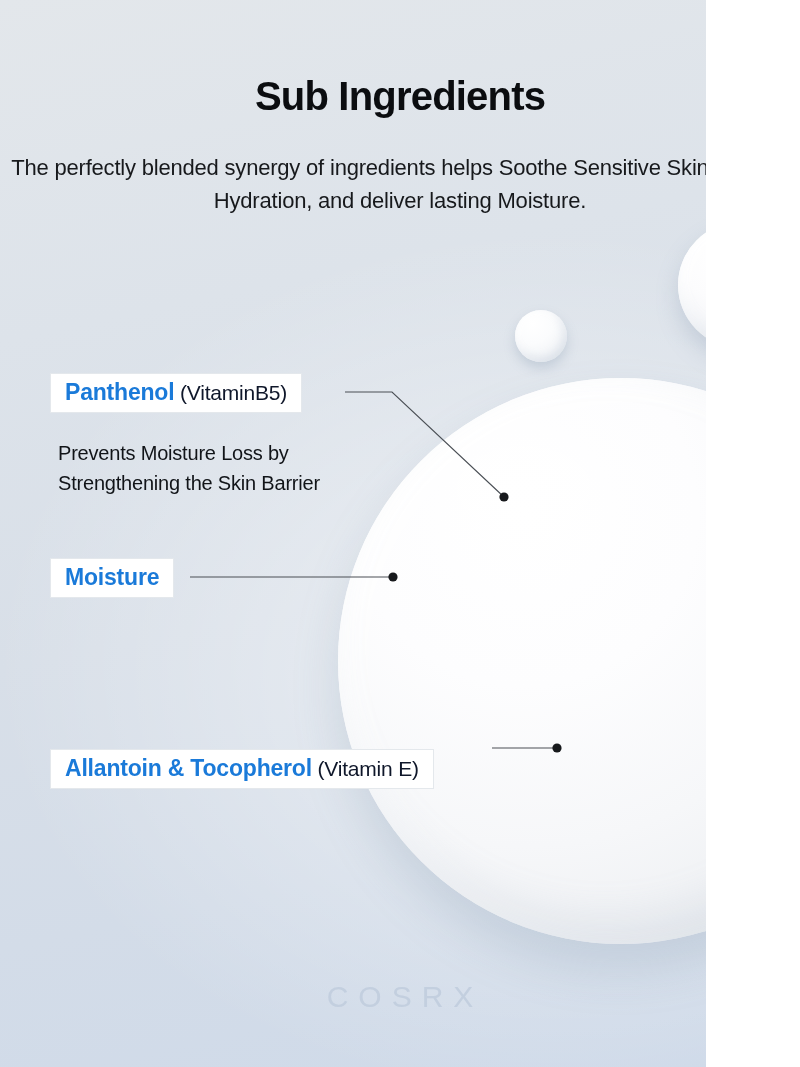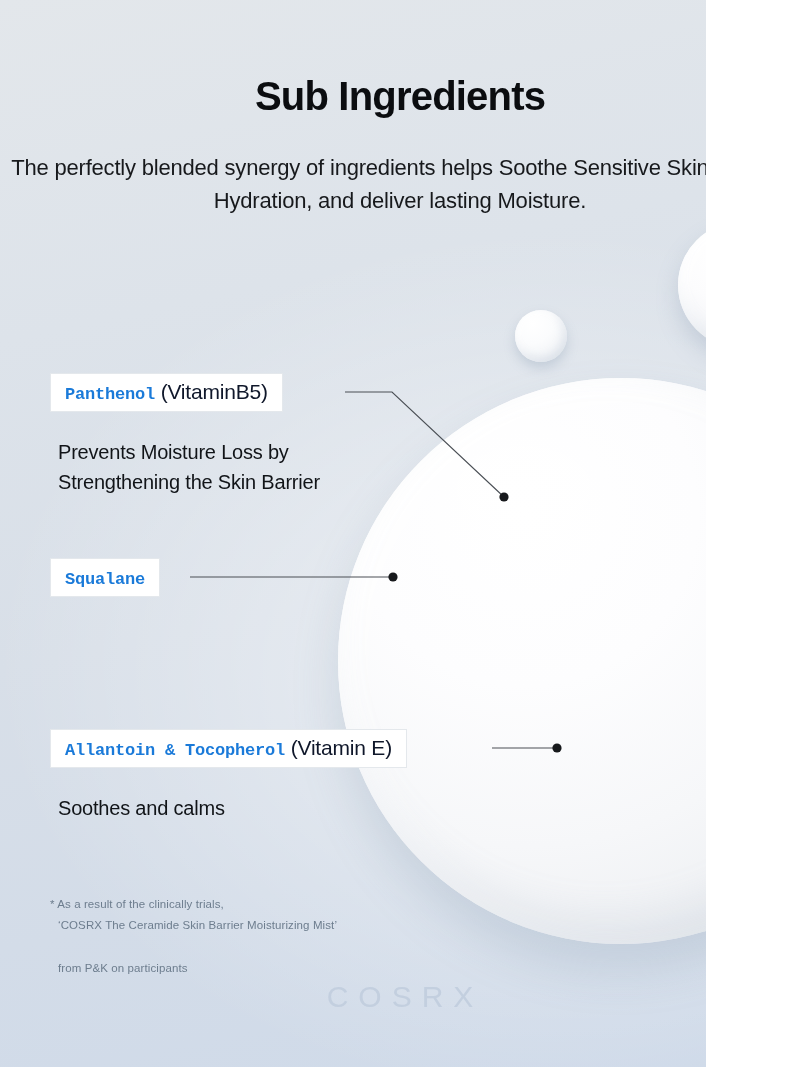--- a/index.html
+++ b/index.html
@@ -107,36 +107,35 @@
     pointer-events: none;
   }
 
   
   .ingredient {
     position: absolute;
     left: 50px;
   }
   .ing-1 { top: 373px; }
   .ing-2 { top: 558px; }
-  .ing-3 { top: 729px; }
+  .ing-3 { top: 749px; text-align: right; }
 
   .chip {
     display: inline-block;
     background: #ffffff;
     border: 1px solid #e4e8ec;
     padding: 7px 14px 8px 14px;
     white-space: nowrap;
     line-height: 1;
   }
   .chip .name {
-    font-size: 17px;
+    font-size: 23px;
     font-weight: 700;
     color: #1a7ad9;
     letter-spacing: -0.2px;
-    font-family: Liberation Mono, monospace;
   }
   .chip .alias {
     font-size: 21px;
     font-weight: 400;
     color: #0f172a;
     letter-spacing: -0.2px;
   }
   .desc {
     margin: 8px;
     padding-top: 17px;
@@ -205,32 +204,26 @@
   <div class="ingredient ing-1">
     <div class="chip">
       <span class="name">Panthenol</span><span class="alias"> (VitaminB5)</span>
     </div>
     <p class="desc">Prevents Moisture Loss by
 Strengthening the Skin Barrier</p>
   </div>
 
   <div class="ingredient ing-2">
     <div class="chip">
-      <span class="name">Squalane</span><span class="alias"></span>
+      <span class="name">Moisture</span><span class="alias"></span>
     </div>
   </div>
 
   <div class="ingredient ing-3">
     <div class="chip">
       <span class="name">Allantoin &amp; Tocopherol</span><span class="alias"> (Vitamin E)</span>
     </div>
-    <p class="desc">Soothes and calms</p>
-  </div>
-
-  <div class="footnote">
-    <span>* As a result of the clinically trials,</span>
-    <span class="fn-indent">‘COSRX The Ceramide Skin Barrier Moisturizing Mist’</span>
-    <span class="fn-indent">from P&amp;K on participants</span>
-  </div>
+  </div>
+
 
   <div class="logo">COSRX</div>
 
 </div>
 
 </body></html>

